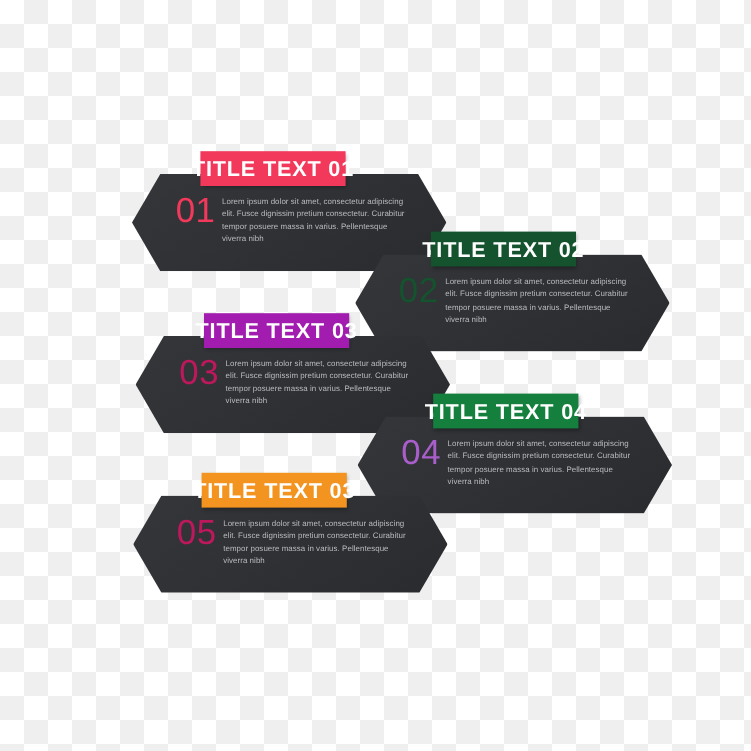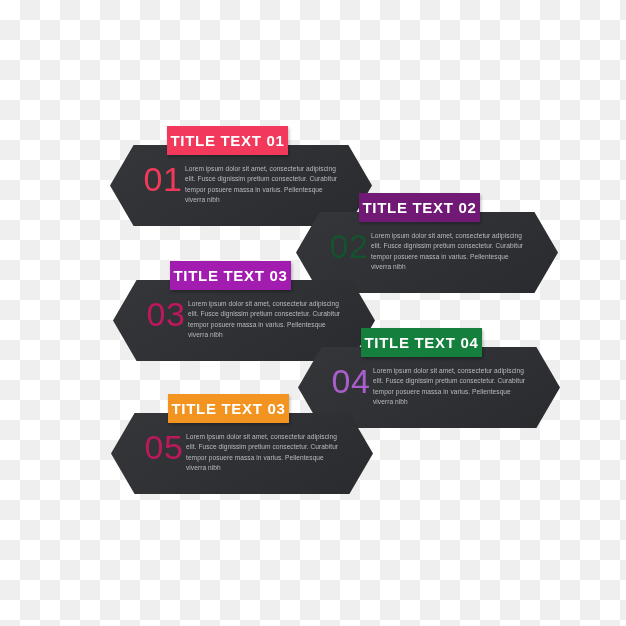--- a/index.html
+++ b/index.html
@@ -53,35 +53,35 @@
     width: 121px;
     height: 29px;
     display: flex;
     align-items: center;
     justify-content: center;
     box-shadow: 1px 2px 3px rgba(0,0,0,0.28);
     box-sizing: border-box;
   }
   .banner-label {
     color: #ffffff;
-    font-size: 15px;
+    font-size: 18px;
     font-weight: bold;
     letter-spacing: 0.7px;
     white-space: nowrap;
     line-height: 1;
   }
 
   
   .num {
     position: absolute;
     top: 36px;
     left: 26px;
     width: 54px;
     text-align: center;
-    font-size: 34px;
+    font-size: 29px;
     font-weight: 300;
     line-height: 1;
     letter-spacing: 0.5px;
   }
 
   
   .body-text {
     position: absolute;
     top: 38px;
     left: 75px;
@@ -111,21 +111,21 @@
     <div class="hex"></div>
     <div class="banner" style="background-color: rgb(242, 57, 91);">
       <span class="banner-label">TITLE TEXT 01</span>
     </div>
     <div class="num" style="color: rgb(242, 57, 91);">01</div>
     <div class="body-text">Lorem ipsum dolor sit amet, consectetur adipiscing elit. Fusce dignissim pretium consectetur. Curabitur tempor posuere massa in varius. Pellentesque viverra nibh</div>
   </div>
 
   <div class="panel right" id="panel-2">
     <div class="hex"></div>
-    <div class="banner" style="background-color: #701a75;">
+    <div class="banner" style="background-color: #14532d;">
       <span class="banner-label">TITLE TEXT 02</span>
     </div>
     <div class="num" style="color: #14532d;">02</div>
     <div class="body-text">Lorem ipsum dolor sit amet, consectetur adipiscing elit. Fusce dignissim pretium consectetur. Curabitur tempor posuere massa in varius. Pellentesque viverra nibh</div>
   </div>
 
   <div class="panel" id="panel-3">
     <div class="hex"></div>
     <div class="banner" style="background-color: #a21caf;">
       <span class="banner-label">TITLE TEXT 03</span>

